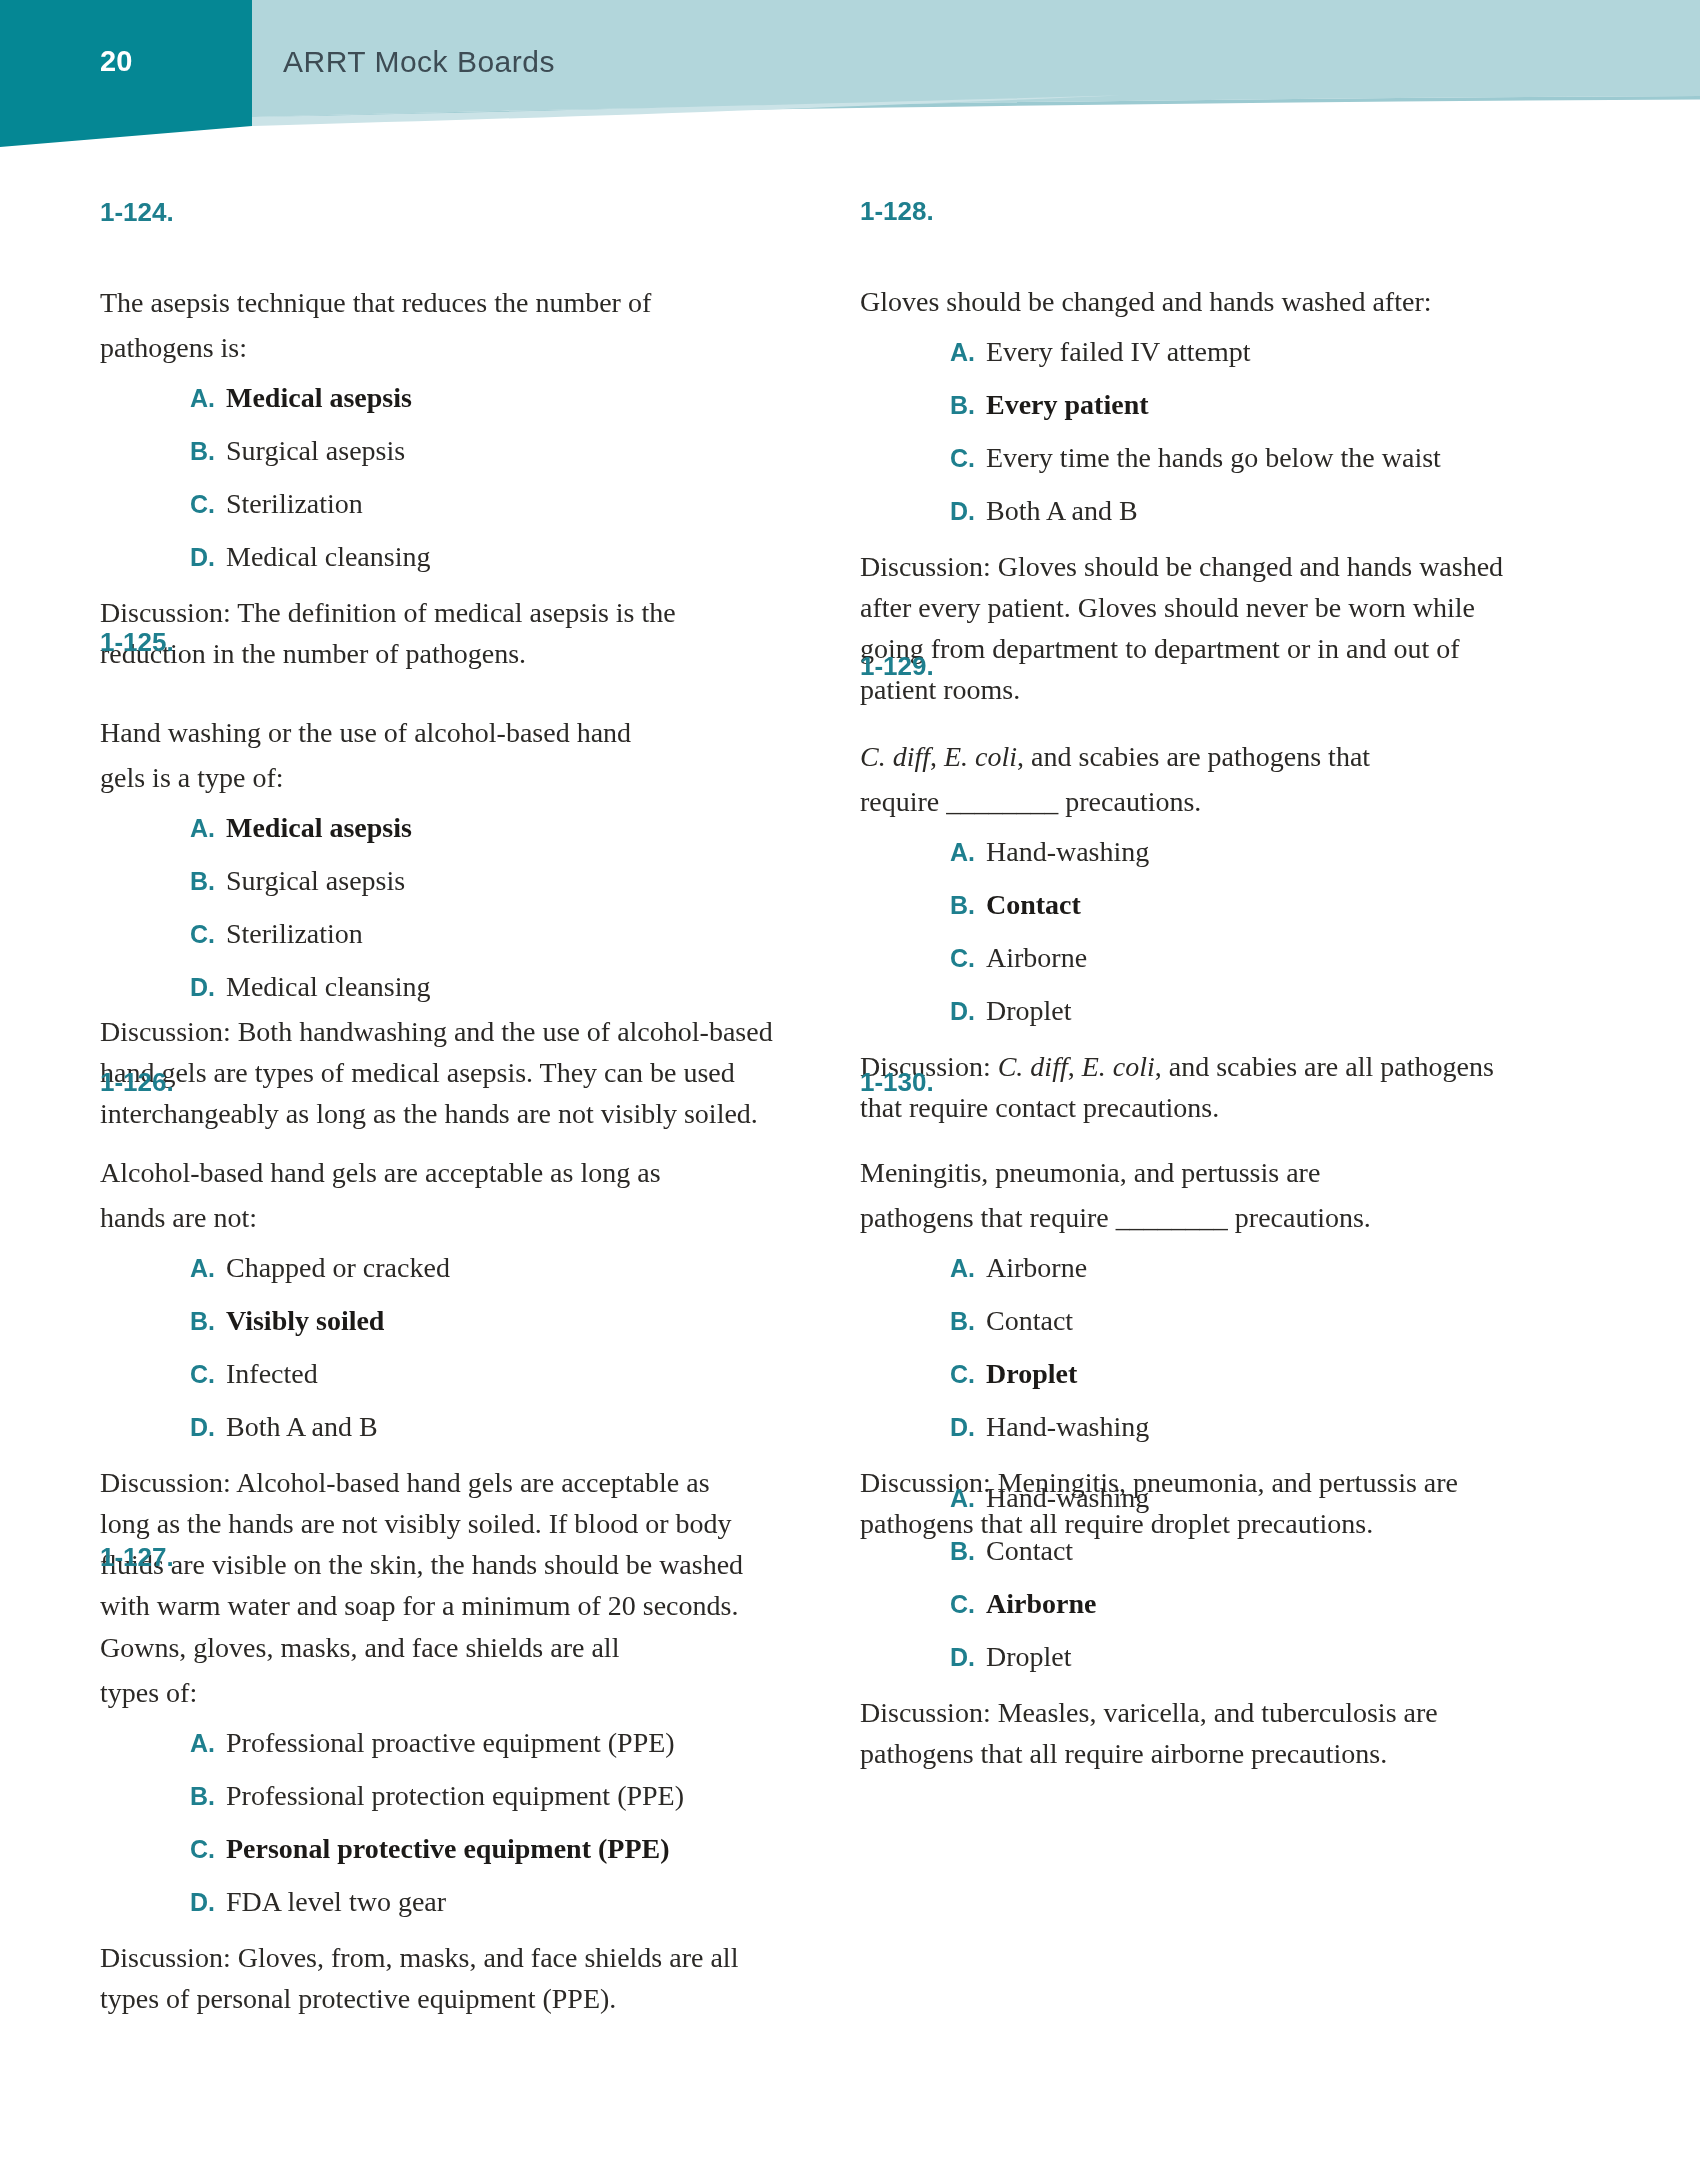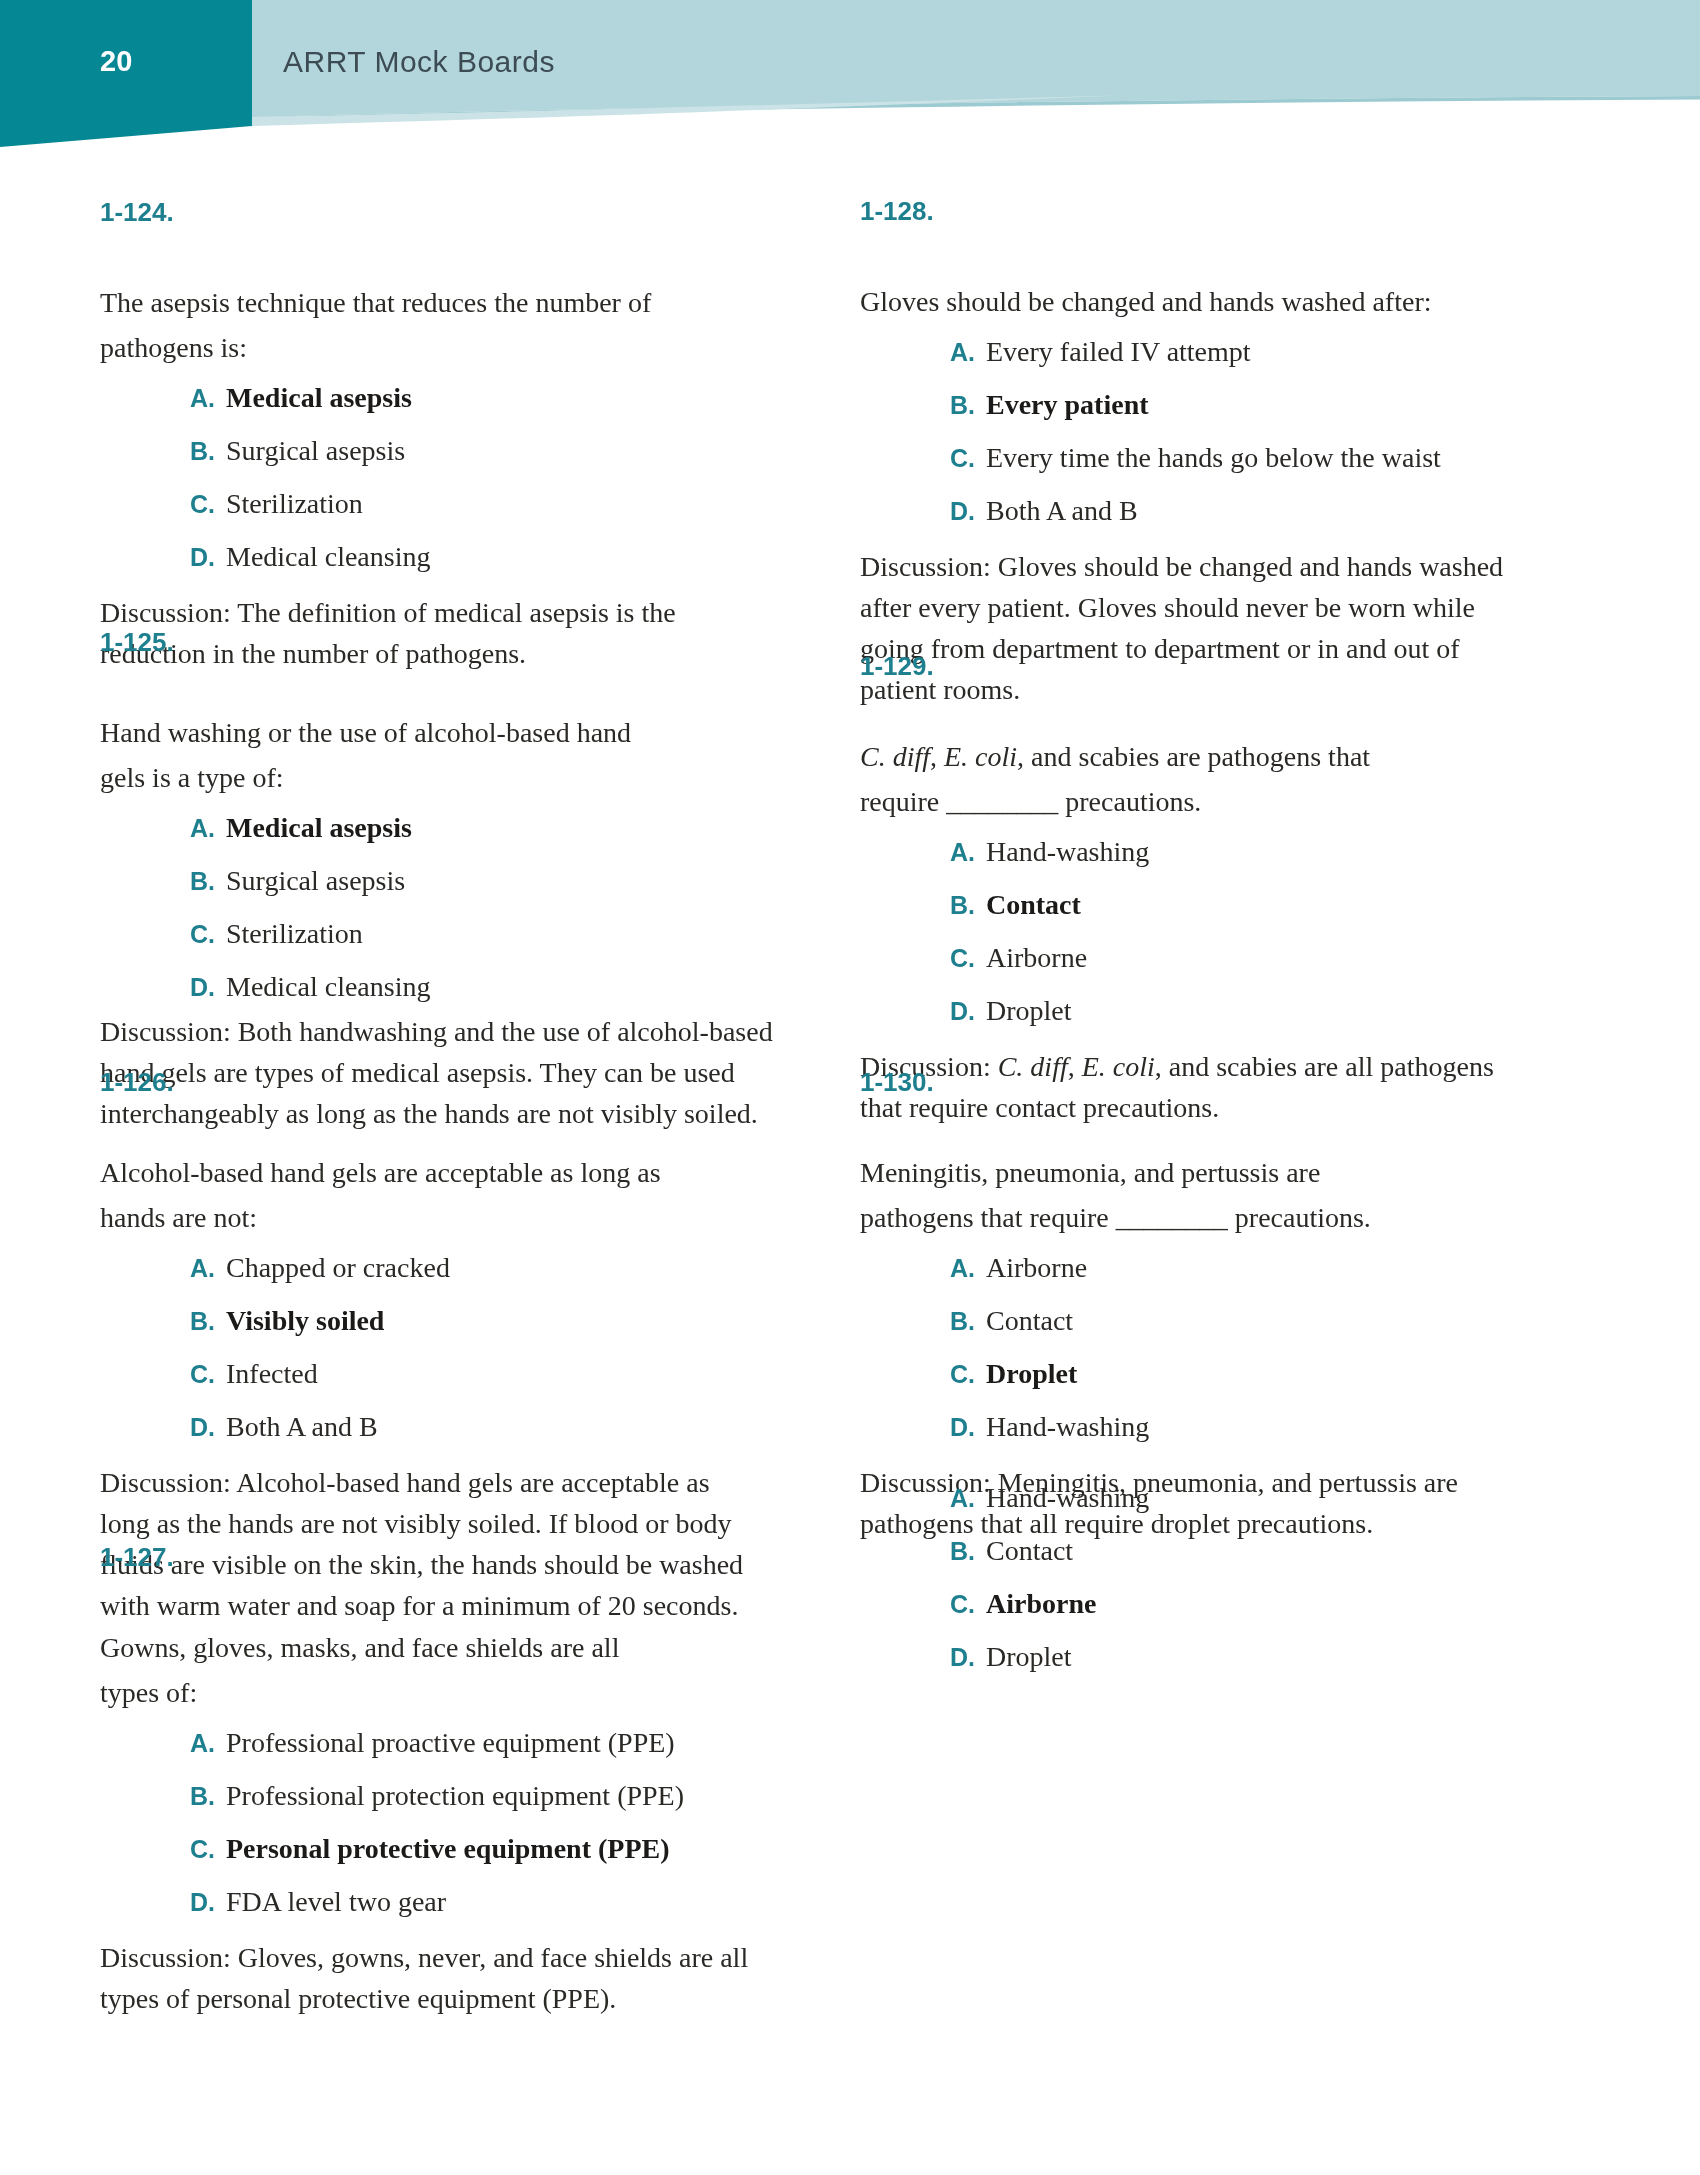--- a/index.html
+++ b/index.html
@@ -179,21 +179,21 @@
           </div>
           <div class="option">
             <span class="opt-letter">C.</span>
             <span class="opt-text correct">Personal protective equipment (PPE)</span>
           </div>
           <div class="option">
             <span class="opt-letter">D.</span>
             <span class="opt-text">FDA level two gear</span>
           </div>
         </div>
-        <p class="discussion" style="margin: 12px 0px 0px;"><span>Discussion: Gloves, gowns, never, and face shields are all
+        <p class="discussion" style="margin: 12px 0px 0px;"><span>Discussion: Gloves, from, masks, and face shields are all
 types of personal protective equipment (PPE).</span></p>
       </div>
     </div>
   <div class="column" id="column-right">
       <div class="question" style="top: 189px;">
         <div class="q-head">
           <span class="q-num">1-128.</span>
           <span class="q-text"><span>Gloves should be changed and hands washed after:</span></span>
         </div>
         <div class="options">
@@ -285,16 +285,18 @@
           </div>
           <div class="option">
             <span class="opt-letter">C.</span>
             <span class="opt-text correct">Airborne</span>
           </div>
           <div class="option">
             <span class="opt-letter">D.</span>
             <span class="opt-text">Droplet</span>
           </div>
         </div>
+        <p class="discussion" style="margin: 12px 0px 0px;"><span>Discussion: Measles, varicella, and tuberculosis are
+pathogens that all require airborne precautions.</span></p>
       </div>
     </div>
 
 </div>
 
 </body></html>

